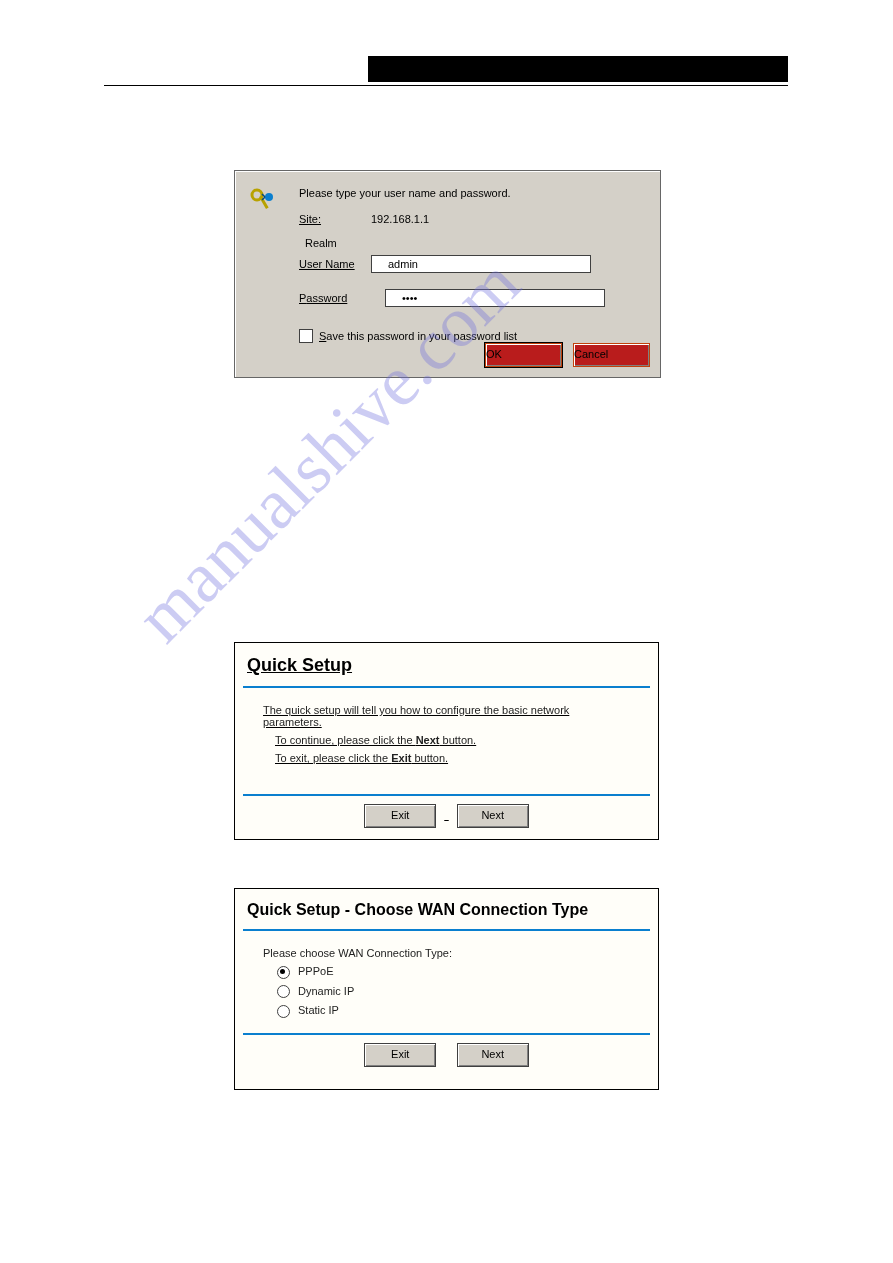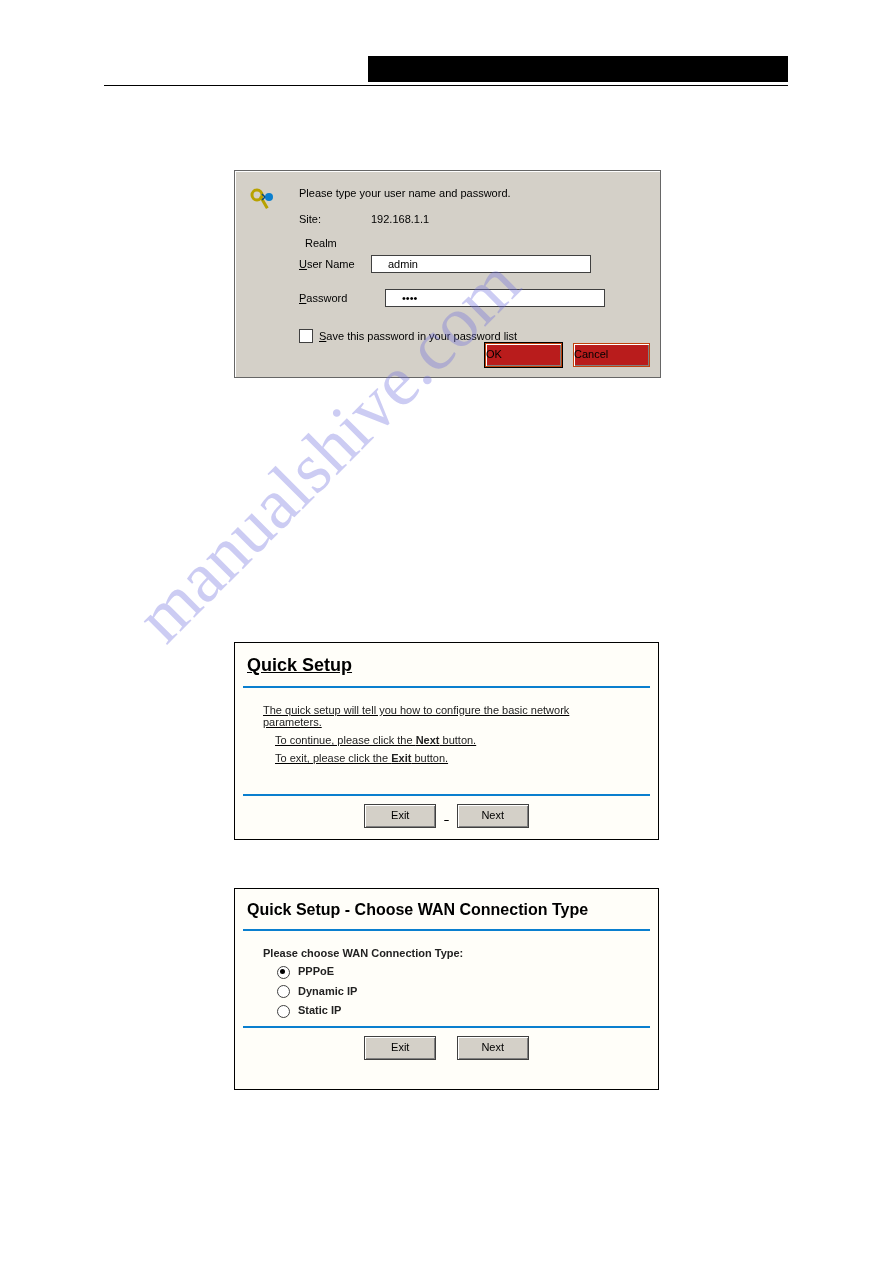--- a/index.html
+++ b/index.html
@@ -69,20 +69,21 @@
     top: 16px;
   }
   .auth-row {
     position: absolute;
     left: 64px;
     display: flex;
     align-items: center;
   }
   .auth-label {
     width: 72px;
+    text-decoration: underline;
   }
   .auth-value {
     width: 220px;
   }
   .auth-input {
     background: #fff;
     border: 1px solid #404040;
     height: 18px;
     width: 220px;
     font-size: 11px;
@@ -265,21 +266,21 @@
   <div class="bluehr"></div>
   <div class="router-buttons">
     <span class="router-btn">Exit</span>
     <span class="router-btn">Next</span>
   </div>
 </div>
 
 <div class="setup-panel" id="setup2">
   <div class="setup-title" style="font-size:16px;">Quick Setup - Choose WAN Connection Type</div>
   <div class="bluehr"></div>
-  <div class="setup-body" style="padding-bottom:2px;font-weight:bold;">
+  <div class="setup-body" style="padding-bottom:9px;">
     <p>Please choose WAN Connection Type:</p>
     <div class="radio-row">
       <span class="radio checked"></span><span>PPPoE</span>
     </div>
     <div class="radio-row">
       <span class="radio"></span><span>Dynamic IP</span>
     </div>
     <div class="radio-row">
       <span class="radio"></span><span>Static IP</span>
     </div>

